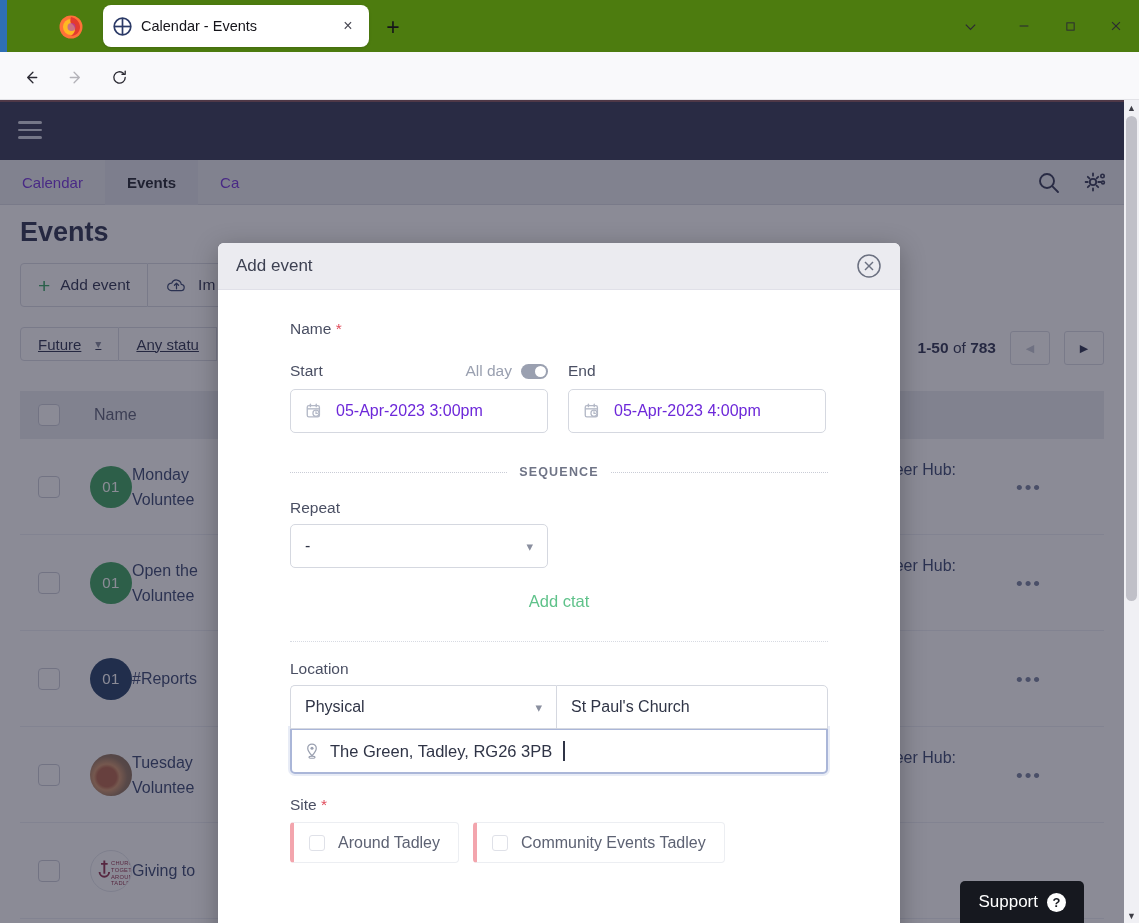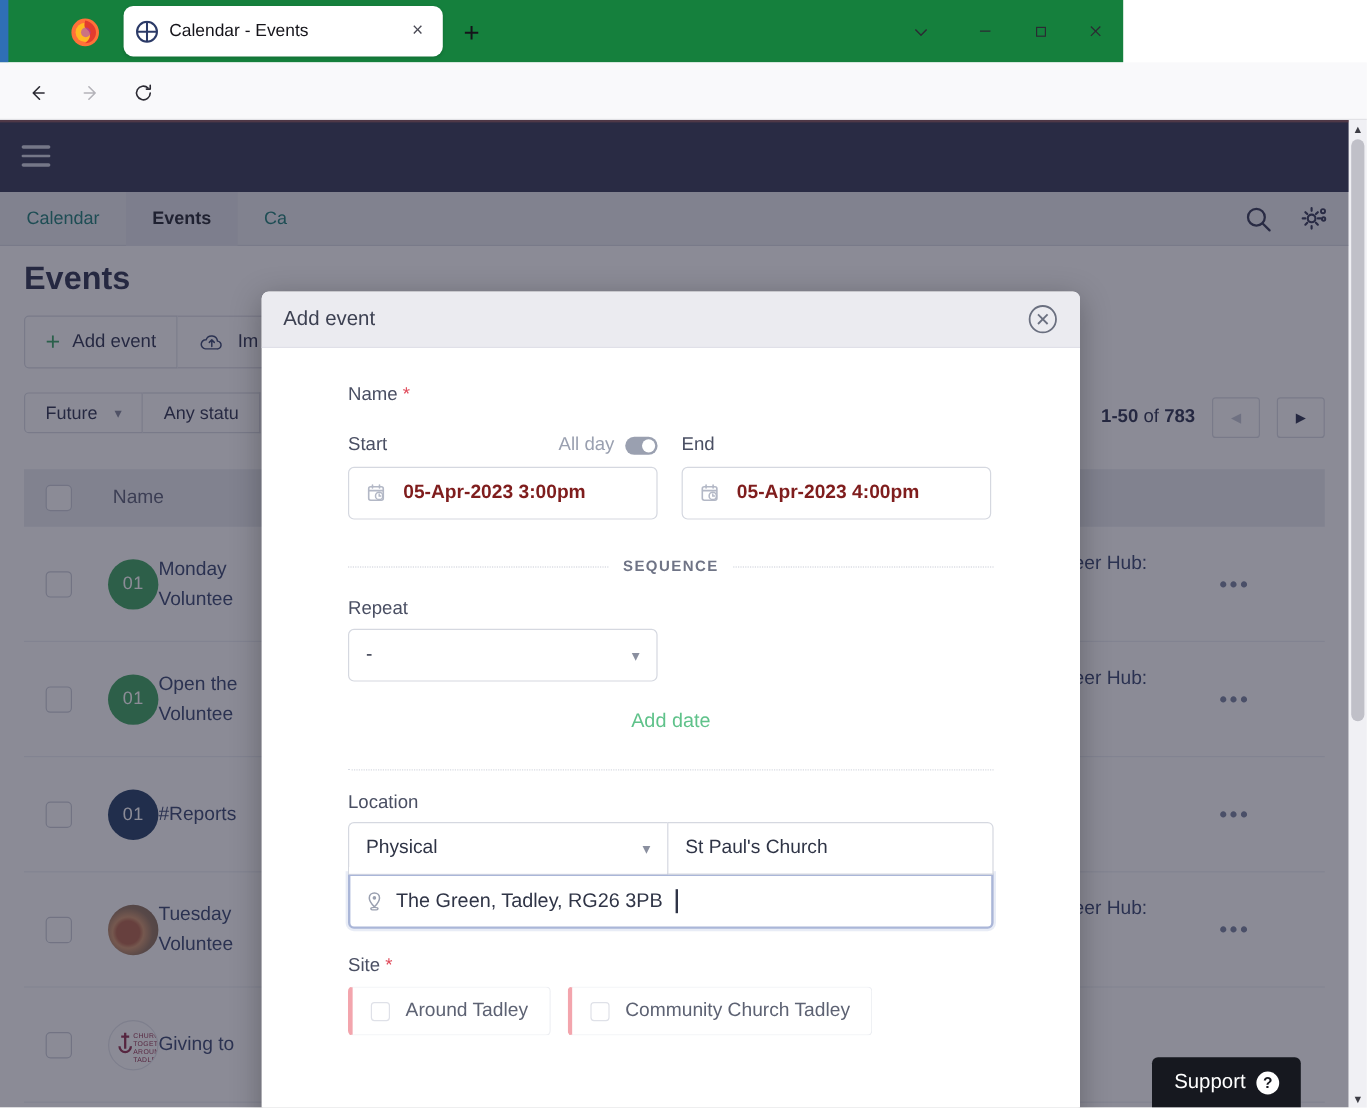--- a/index.html
+++ b/index.html
@@ -9,22 +9,22 @@
     width:1139px; height:923px; overflow:hidden;
     font-family:"Liberation Sans", sans-serif;
     background:#ffffff;
     -webkit-font-smoothing:antialiased;
   }
 
   
   .browser { position:absolute; inset:0; }
 
   .tabstrip {
-    position:absolute; left:0; top:0; width:936px; height:52px;
-    background:#15803d;
+    position:absolute; left:0; top:0; width:1139px; height:52px;
+    background:#4d7c0f;
   }
   .tabstrip::before{
     content:""; position:absolute; left:0; top:0; width:7px; height:52px;
     background:#2f6fb5;
   }
   .ff-logo {
     position:absolute; left:58px; top:14px; width:26px; height:26px;
   }
   .tab {
     position:absolute; left:103px; top:5px; width:266px; height:42px;
@@ -99,21 +99,21 @@
     white-space:nowrap;
   }
 
   .subnav {
     position:absolute; left:0; top:60px; width:1124px; height:45px;
     background:#e9ebf0; border-bottom:1px solid #d7dae2;
   }
   .subnav-tabs { position:absolute; left:0; top:0; display:flex; height:45px; }
   .snt {
     display:flex; align-items:center; padding:0 22px; height:45px;
-    font-size:15px; color:#0f766e; white-space:nowrap;
+    font-size:15px; color:#6d28d9; white-space:nowrap;
   }
   .snt.active { background:#dfe2ea; font-weight:700; color:#11141f; }
   .subnav-right { position:absolute; right:16px; top:0; height:45px; display:flex; align-items:center; gap:20px; }
   .snr-ico { width:26px; height:26px; color:#262b4a; }
 
   .page-body { position:absolute; left:0; top:105px; width:1124px; height:718px; background:#fff; }
   .page-title {
     position:absolute; left:20px; top:12px; font-size:27px; font-weight:700; color:#1e2444;
   }
   .btn-group { position:absolute; left:20px; top:58px; height:44px; display:flex; }
@@ -121,21 +121,21 @@
     display:flex; align-items:center; gap:10px; height:44px; padding:0 17px;
     border:1px solid #d7dae2; background:#fff; font-size:15.5px; color:#1e2444; white-space:nowrap;
   }
   .bg-btn + .bg-btn { border-left:none; }
   .bg-btn:first-child { border-radius:4px 0 0 4px; }
   .plus-ico { color:#2aa05a; font-size:21px; line-height:1; font-weight:400; }
 
   .filter-row { position:absolute; left:20px; top:122px; height:42px; display:flex; }
   .fbtn {
     display:flex; align-items:center; gap:14px; height:34px; padding:0 17px;
-    border:1px solid #d7dae2; background:#fff; font-size:15px; color:#1e2444; white-space:nowrap;
+    border:1px solid #d7dae2; background:#fff; font-size:15px; color:#1e2444; white-space:nowrap;text-decoration:underline;
   }
   .fbtn + .fbtn { border-left:none; }
   .fbtn:first-child { border-radius:4px 0 0 4px; }
   .chev { color:#7d8296; font-size:12px; }
 
   .pager { position:absolute; right:20px; top:122px; height:42px; display:flex; align-items:center; gap:14px; }
   .pager-count { font-size:15.5px; color:#1e2444; }
   .pager-count b { font-weight:700; }
   .pg-btn {
     width:40px; height:34px; border:1px solid #d7dae2; background:#fff;
@@ -222,21 +222,21 @@
   .allday-wrap { margin-left:auto; display:flex; align-items:center; gap:9px; }
   .allday-lbl { font-size:15.5px; color:#9aa0b0; }
   .toggle {
     width:27px; height:15px; border-radius:9px; background:#9aa0b0; position:relative;
   }
   .toggle i { position:absolute; right:2px; top:2px; width:11px; height:11px; border-radius:50%; background:#fff; }
   .dt-input {
     height:44px; border:1px solid #d5d8e0; border-radius:5px; background:#fff;
     display:flex; align-items:center; padding:0 14px; gap:13px;
   }
-  .dt-input .val { font-size:16px; color:#7f1d1d; white-space:nowrap;font-weight:bold; }
+  .dt-input .val { font-size:16px; color:#6d28d9; white-space:nowrap; }
 
   .divider {
     margin-top:32px; display:flex; align-items:center; gap:12px;
   }
   .divider .ln { flex:1 1 auto; border-top:1px dotted #c9ccd6; }
   .divider .cap { font-size:12.5px; letter-spacing:1.2px; color:#6f7486; font-weight:700; }
 
   .sel {
     width:258px; height:44px; border:1px solid #d5d8e0; border-radius:5px; background:#fff;
     display:flex; align-items:center; padding:0 14px; font-size:16px; color:#2f3446;
@@ -640,21 +640,21 @@
         </div>
 
         <div style="margin-top:20px">
           <div class="field-label">Repeat</div>
           <div class="sel">
             <span class="v">-</span>
             <span class="c">▾</span>
           </div>
         </div>
 
-        <div class="addlink">Add date</div>
+        <div class="addlink">Add ctat</div>
 
         <div class="thin-divider"></div>
 
         <div style="margin-top:18px">
           <div class="field-label">Location</div>
           <div class="loc-row">
             <div class="loc-type">
               <span class="v">Physical</span>
               <span class="c">▾</span>
             </div>
@@ -677,21 +677,21 @@
           <div class="field-label">
             <span>Site</span> <span class="req">*</span>
           </div>
           <div class="chips">
             <div class="chip">
               <span class="box"></span>
               <span>Around Tadley</span>
             </div>
             <div class="chip">
               <span class="box"></span>
-              <span>Community Church Tadley</span>
+              <span>Community Events Tadley</span>
             </div>
 
           </div>
         </div>
 
       </div>
     </div>
 
   </div>
 

